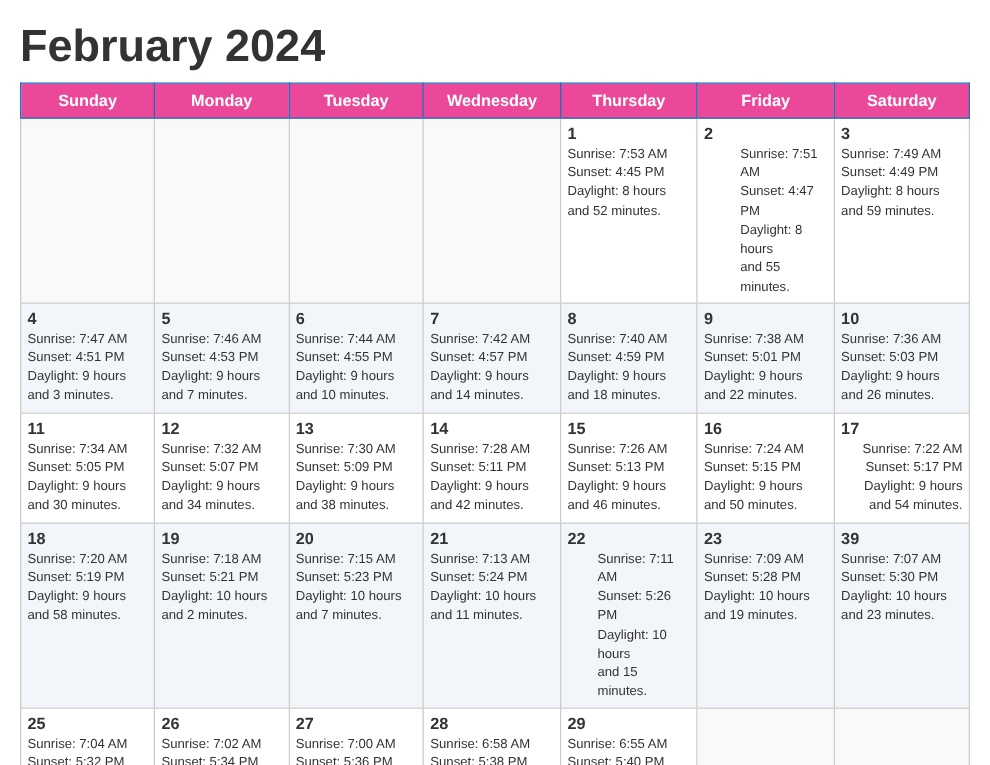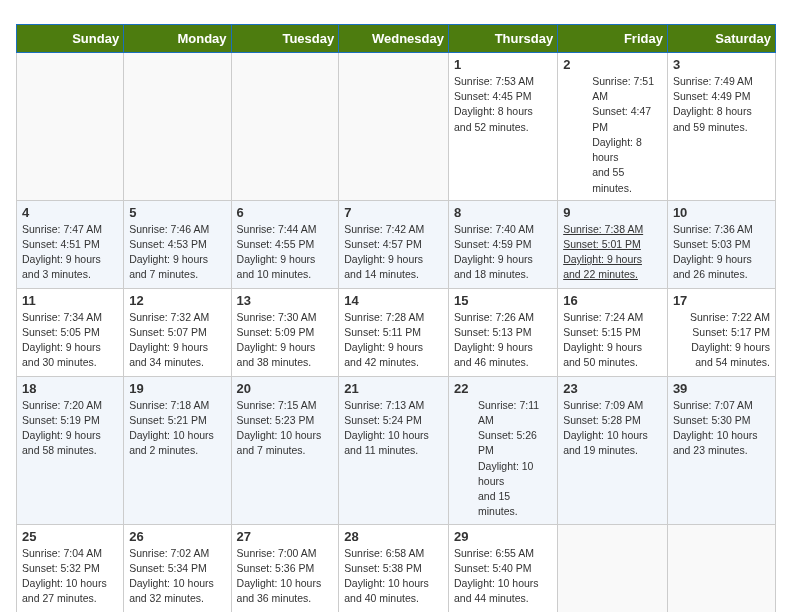--- a/index.html
+++ b/index.html
@@ -46,24 +46,24 @@
       font-size: 16px;
       color: #333;
       font-weight: bold;
     }
     table {
       width: 100%;
       border-collapse: collapse;
       font-size: 11px;
     }
     thead tr th {
-      background-color: #4d7c0f;
+      background-color: #ec4899;
       color: #fff;
       padding: 6px 4px;
-      text-align: right;
+      text-align: center;
       font-size: 13px;
       font-weight: bold;
       border: 1px solid #1a6fbd;
     }
     tbody tr td {
       border: 1px solid #ccc;
       vertical-align: top;
       padding: 4px 5px;
       width: 113px;
       min-height: 80px;
@@ -92,20 +92,21 @@
     }
     .empty-cell {
       background: #f9f9f9 !important;
     }
   </style>
 </head>
 <body>
 
 <div class="header">
   <div class="title-section">
+    <div class="calendar-title">February 2024</div>
   </div>
 </div>
 
 <table>
   <thead>
     <tr>
     <th>Sunday</th>
         <th>Monday</th>
         <th>Tuesday</th>
         <th>Wednesday</th>
@@ -173,21 +174,21 @@
         </td>
         <td>
           <span class="day-num">8</span>
           <div class="day-detail" style="white-space: pre-line;">Sunrise: 7:40 AM
 Sunset: 4:59 PM
 Daylight: 9 hours
 and 18 minutes.</div>
         </td>
         <td>
           <span class="day-num">9</span>
-          <div class="day-detail" style="white-space: pre-line; text-decoration: underline;">Sunrise: 7:38 AM
+          <div class="day-detail" style="white-space: pre-line;">Sunrise: 7:38 AM
 Sunset: 5:01 PM
 Daylight: 9 hours
 and 22 minutes.</div>
         </td>
         <td>
           <span class="day-num">10</span>
           <div class="day-detail" style="white-space: pre-line;">Sunrise: 7:36 AM
 Sunset: 5:03 PM
 Daylight: 9 hours
 and 26 minutes.</div>

